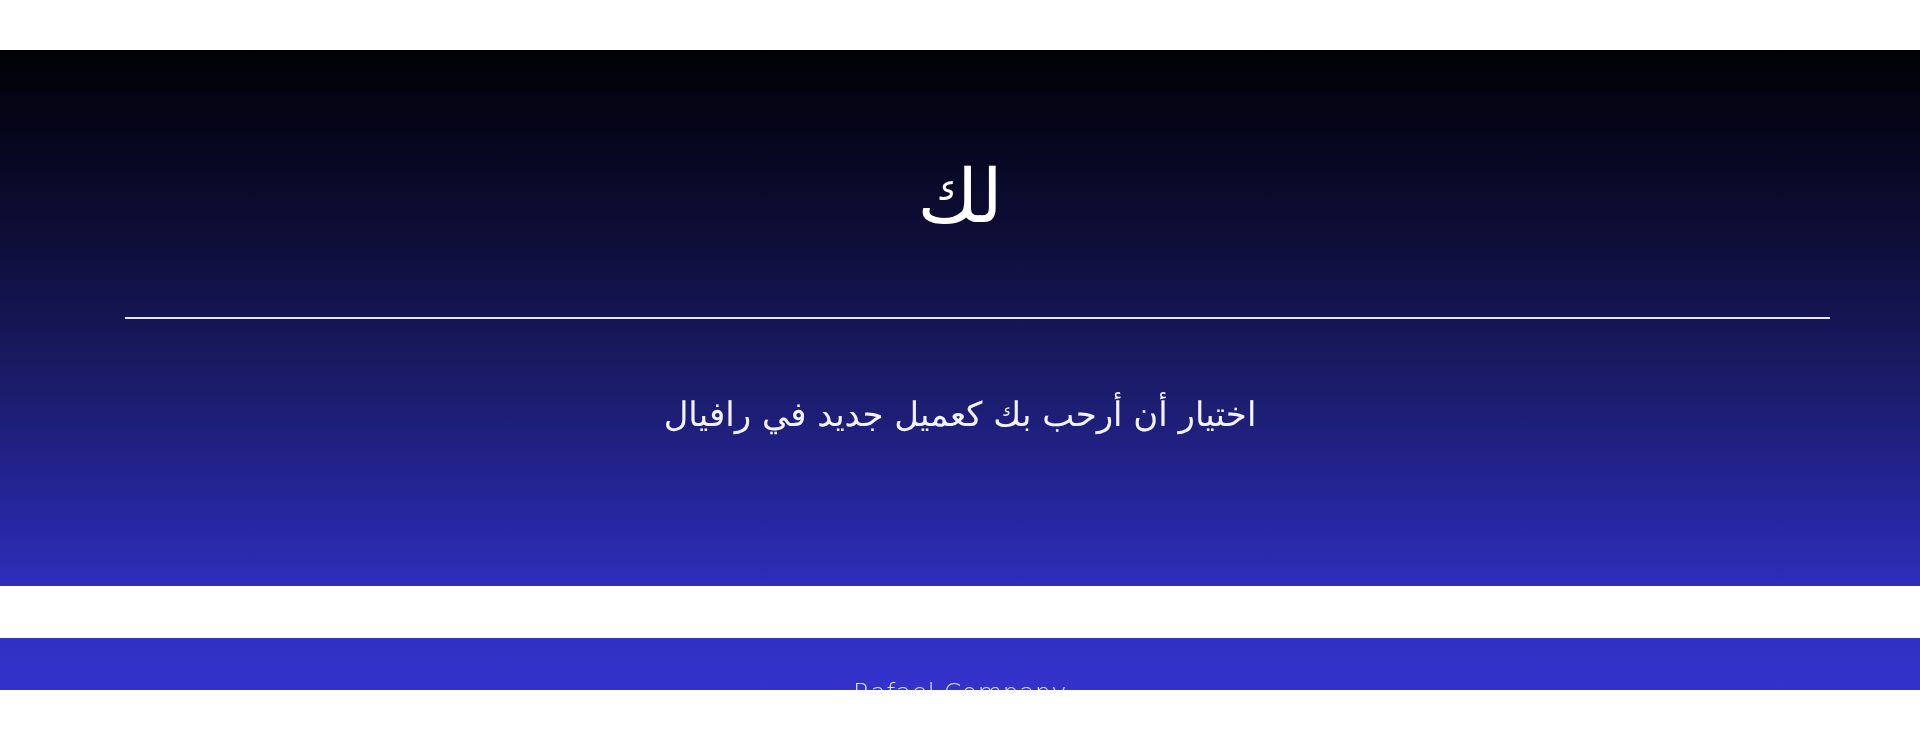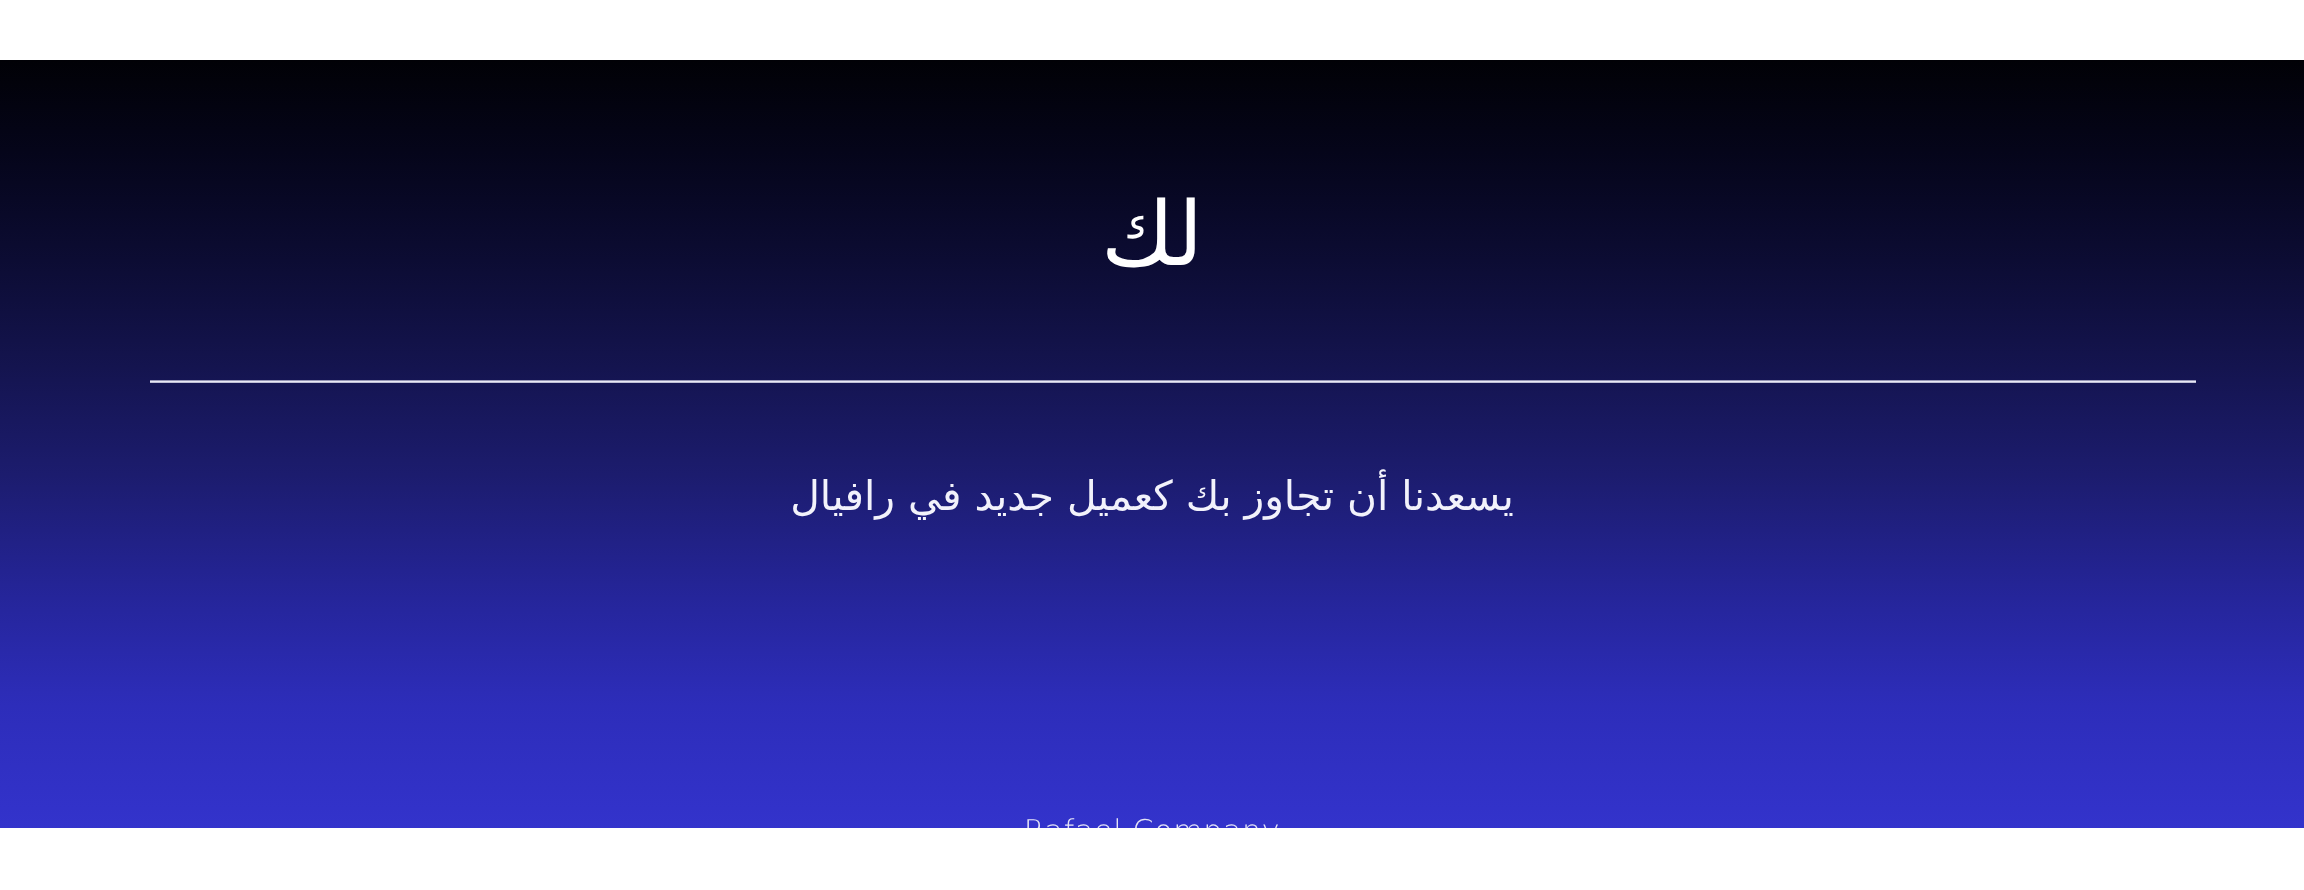--- a/index.html
+++ b/index.html
@@ -11,21 +11,21 @@
   body {
     width: 1920px;
     height: 742px;
     overflow: hidden;
     font-family: "DejaVu Sans", "Liberation Sans", sans-serif;
   }
 
   .page {
     position: relative;
     width: 1920px;
-    height: 742px;
+    height: 638px;
     background: #4c1d95;
     box-sizing: border-box;
   }
 
   
   .margin-band {
     position: absolute;
     left: 0;
     width: 1920px;
     background: #ffffff;
@@ -136,21 +136,21 @@
 
   <div class="margin-band top"></div>
 
   <section class="banner">
     <div class="banner-inner">
 
       <h1 class="heading">لك</h1>
 
       <hr class="divider">
 
-      <p class="greeting">يسعدنا أن تجاوز بك كعميل جديد في رافيال</p>
+      <p class="greeting">اختيار أن أرحب بك كعميل جديد في رافيال</p>
 
 
       <p class="signature">Rafael Company</p>
 
     </div>
   </section>
 
   <div class="margin-band bottom"></div>
 
 </div>

